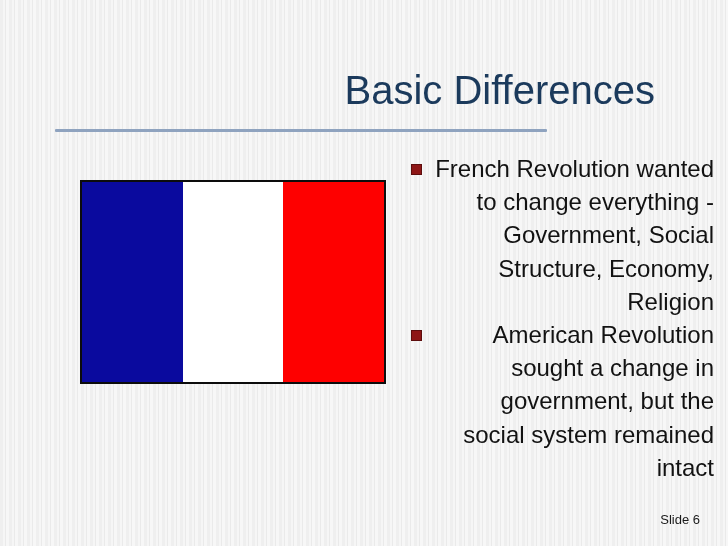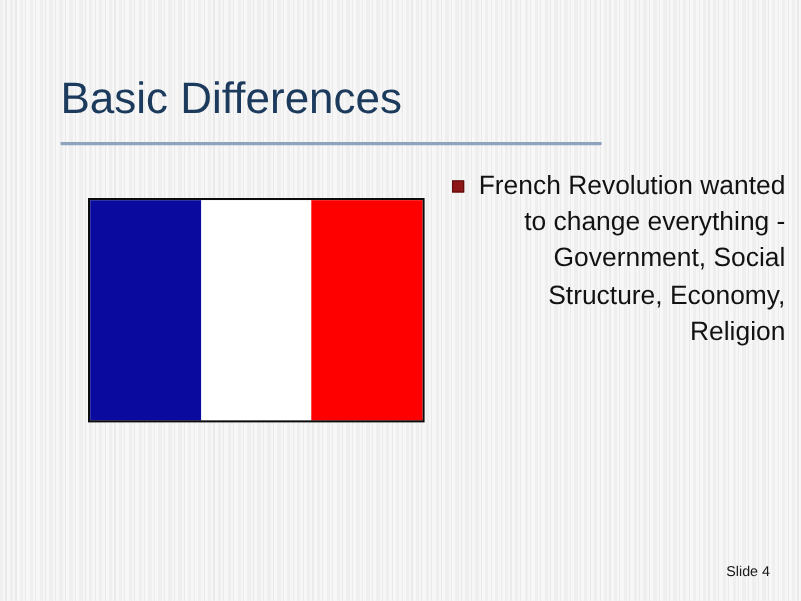--- a/index.html
+++ b/index.html
@@ -35,20 +35,21 @@
     );
     overflow: hidden;
   }
 
   
   .title-block {
     position: absolute;
     left: 55px;
     top: 66px;
     width: 600px;
+    text-align: right;
   }
   .slide-title {
     margin: 0;
     font-family: "Liberation Sans", sans-serif;
     font-size: 40px;
     font-weight: normal;
     line-height: 48px;
     color: #1b3a5c;
     letter-spacing: 0px;
     white-space: nowrap;
@@ -148,17 +149,21 @@
       <div class="flag-band flag-white"></div>
       <div class="flag-band flag-red"></div>
     </div>
   </div>
 
   <ul class="content-list">
     <li class="bullet-item">
       <span class="bullet-marker"></span>
       <span>French Revolution wanted to change everything - Government, Social Structure, Economy, Religion</span>
     </li>
+    <li class="bullet-item">
+      <span class="bullet-marker"></span>
+      <span>American Revolution sought a change in government, but the social system remained intact</span>
+    </li>
   </ul>
 
-  <div class="slide-number">Slide 4</div>
+  <div class="slide-number">Slide 6</div>
 
 </div>
 
 </body></html>

